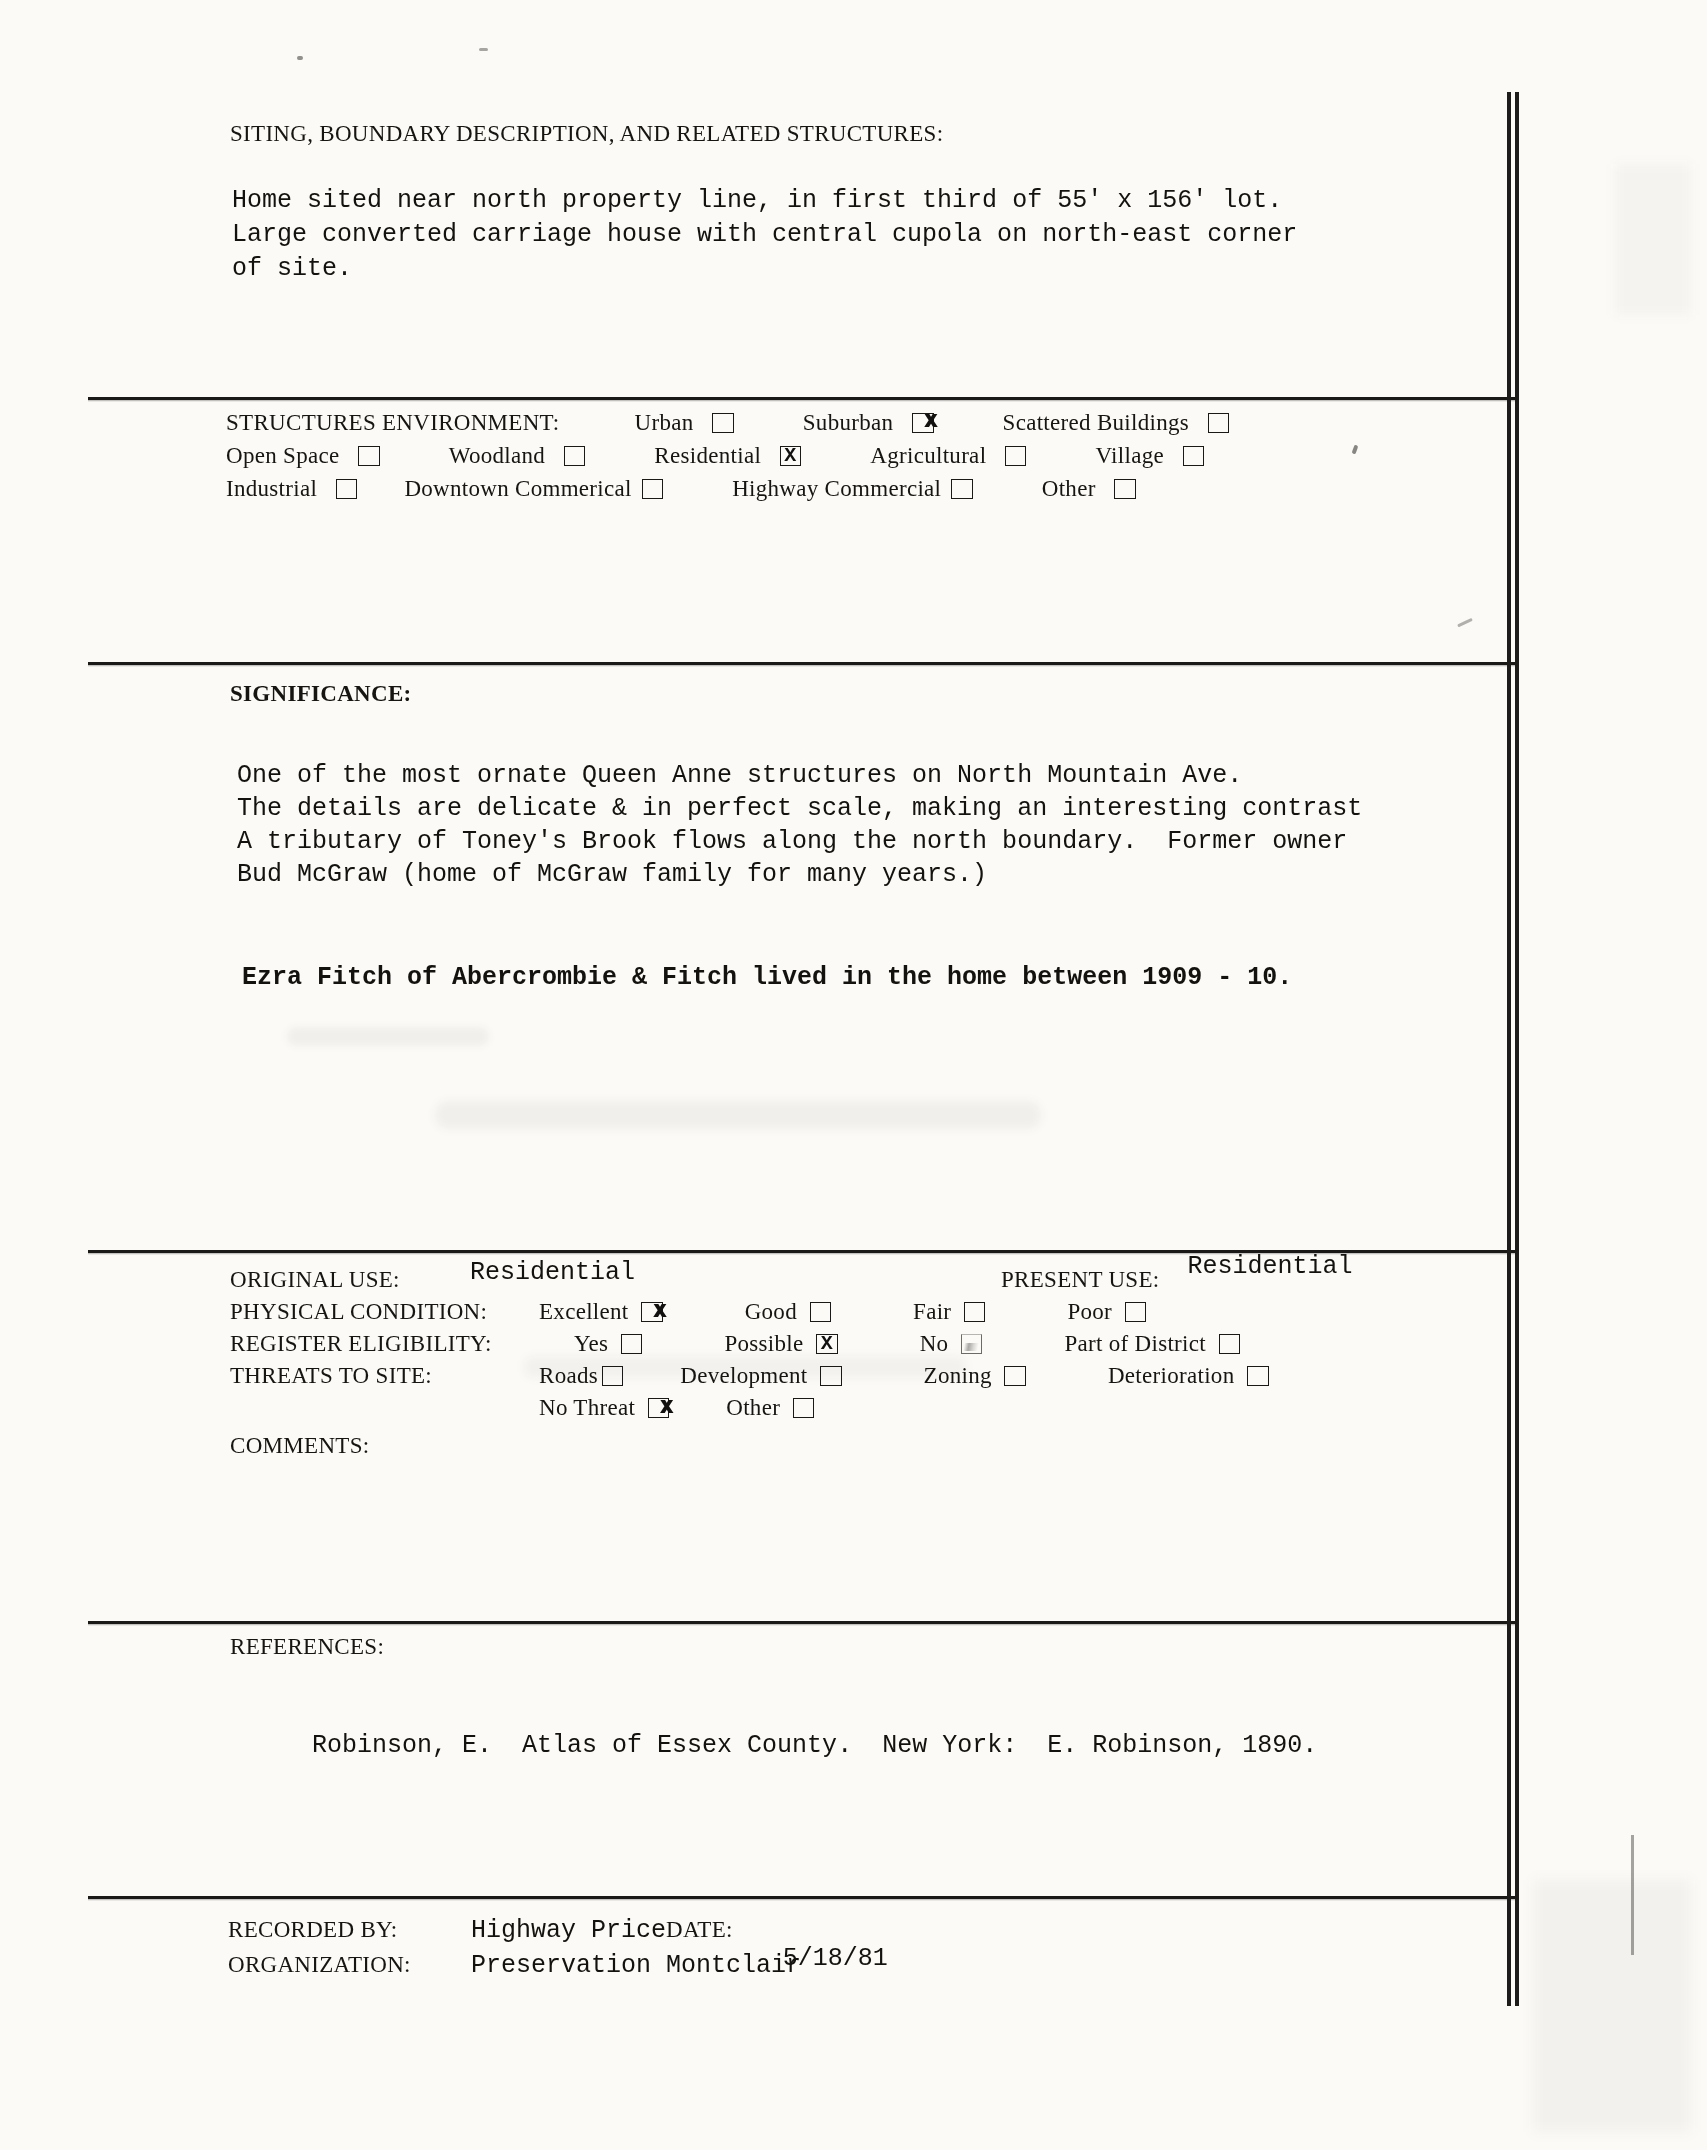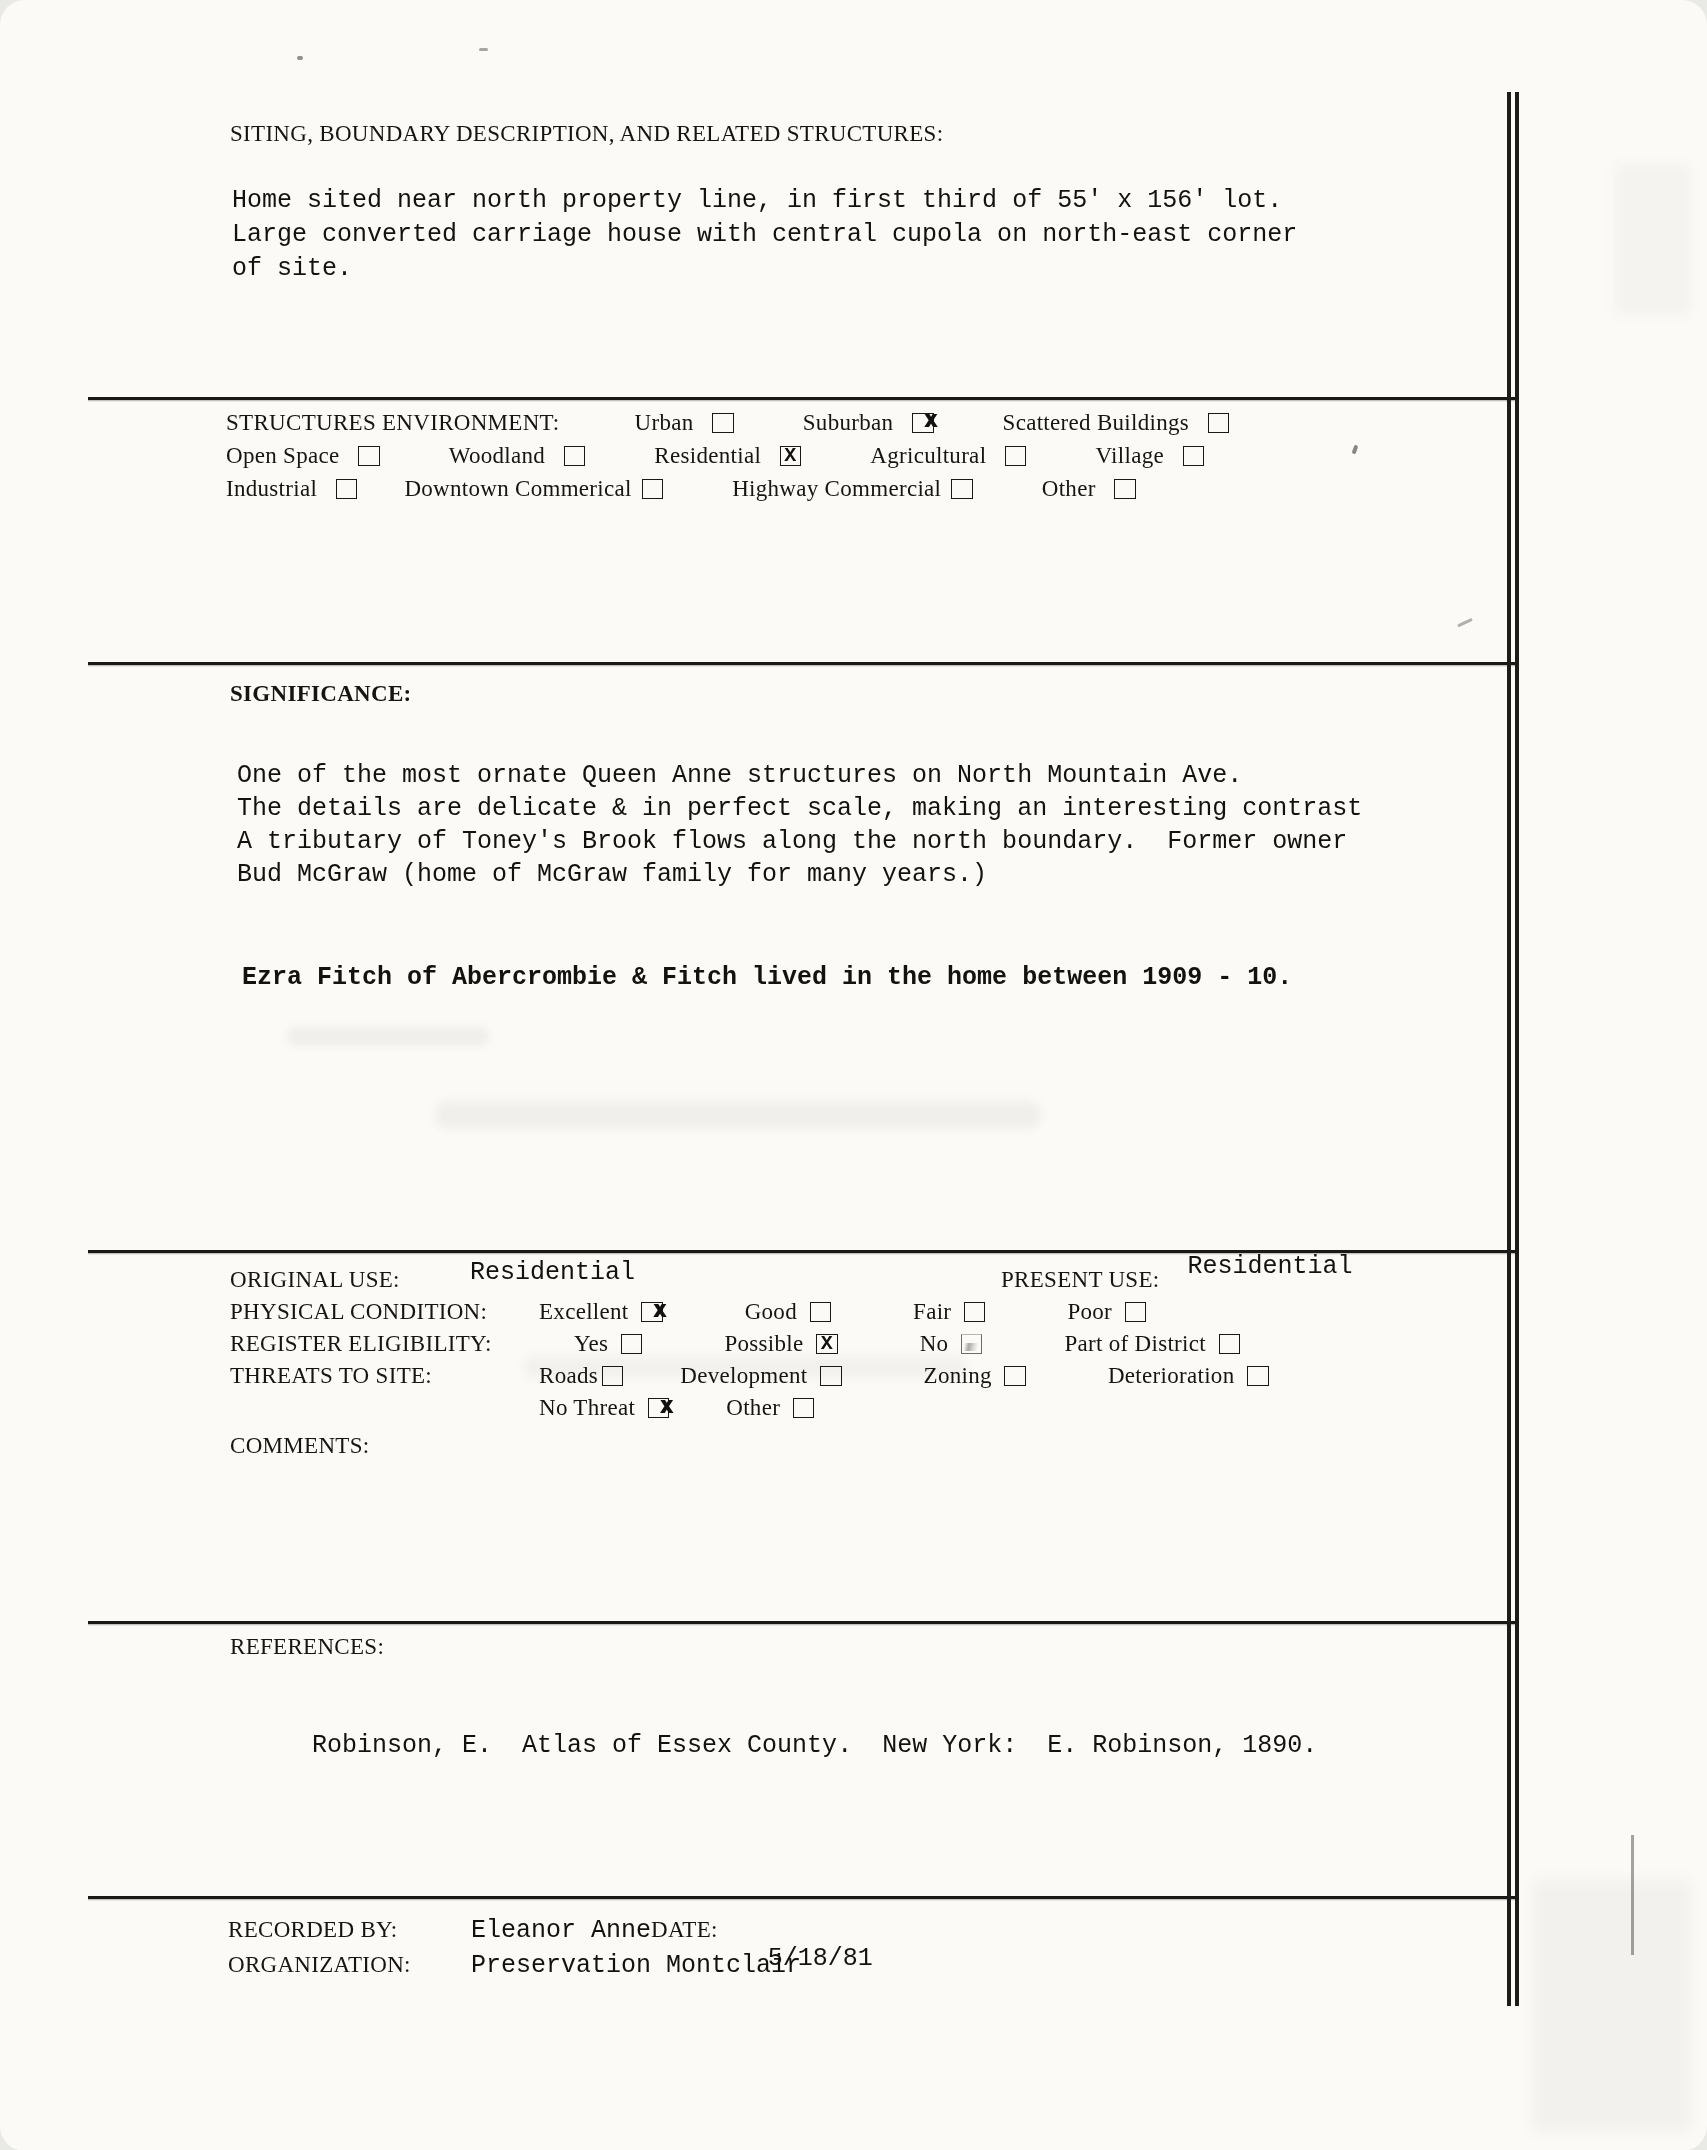--- a/index.html
+++ b/index.html
@@ -2,21 +2,20 @@
 <html style="font-size:10px"><head>
 <meta charset="utf-8">
 <style>
   html,body{margin:0;padding:0;background:#e9e9e6;}
   .page{
     position:relative;
     width:1707px;height:2151px;
     background:#fbfaf7;
     overflow:hidden;
     color:#161412;
-    border-radius:25px;
   }
   .lab{
     font-family:"Liberation Serif", serif;
     font-size:23px;
     color:#171512;
     letter-spacing:0.3px;
   }
   .type{
     font-family:"Liberation Mono", monospace;
     font-size:25px;
@@ -225,21 +224,21 @@
 
   <div class="abs lab" style="left:230px;top:1634px;">REFERENCES:</div>
   <div class="abs type" style="left:252px;top:1702px;white-space:pre;">
     <span>Robinson, E.  </span><span class="u-title">Atlas of Essex County</span><span>.  New York:  E. Robinson, 1890.</span>
   </div>
 
   <div class="divider" style="top:1896px;"></div>
 
   <div class="abs" style="left:228px;top:1912px;">
     <div class="f-row">
-      <span class="lab f-label">RECORDED BY:</span><span class="type">Eleanor Anne</span><span class="lab m430">DATE:</span><span class="type sink m80">5/18/81</span>
+      <span class="lab f-label">RECORDED BY:</span><span class="type">Highway Price</span><span class="lab m430">DATE:</span><span class="type sink m80">5/18/81</span>
     </div>
     <div class="f-row">
       <span class="lab f-label">ORGANIZATION:</span><span class="type">Preservation Montclair</span>
     </div>
   </div>
 
   <div class="vline"></div>
 
 </div>
 

